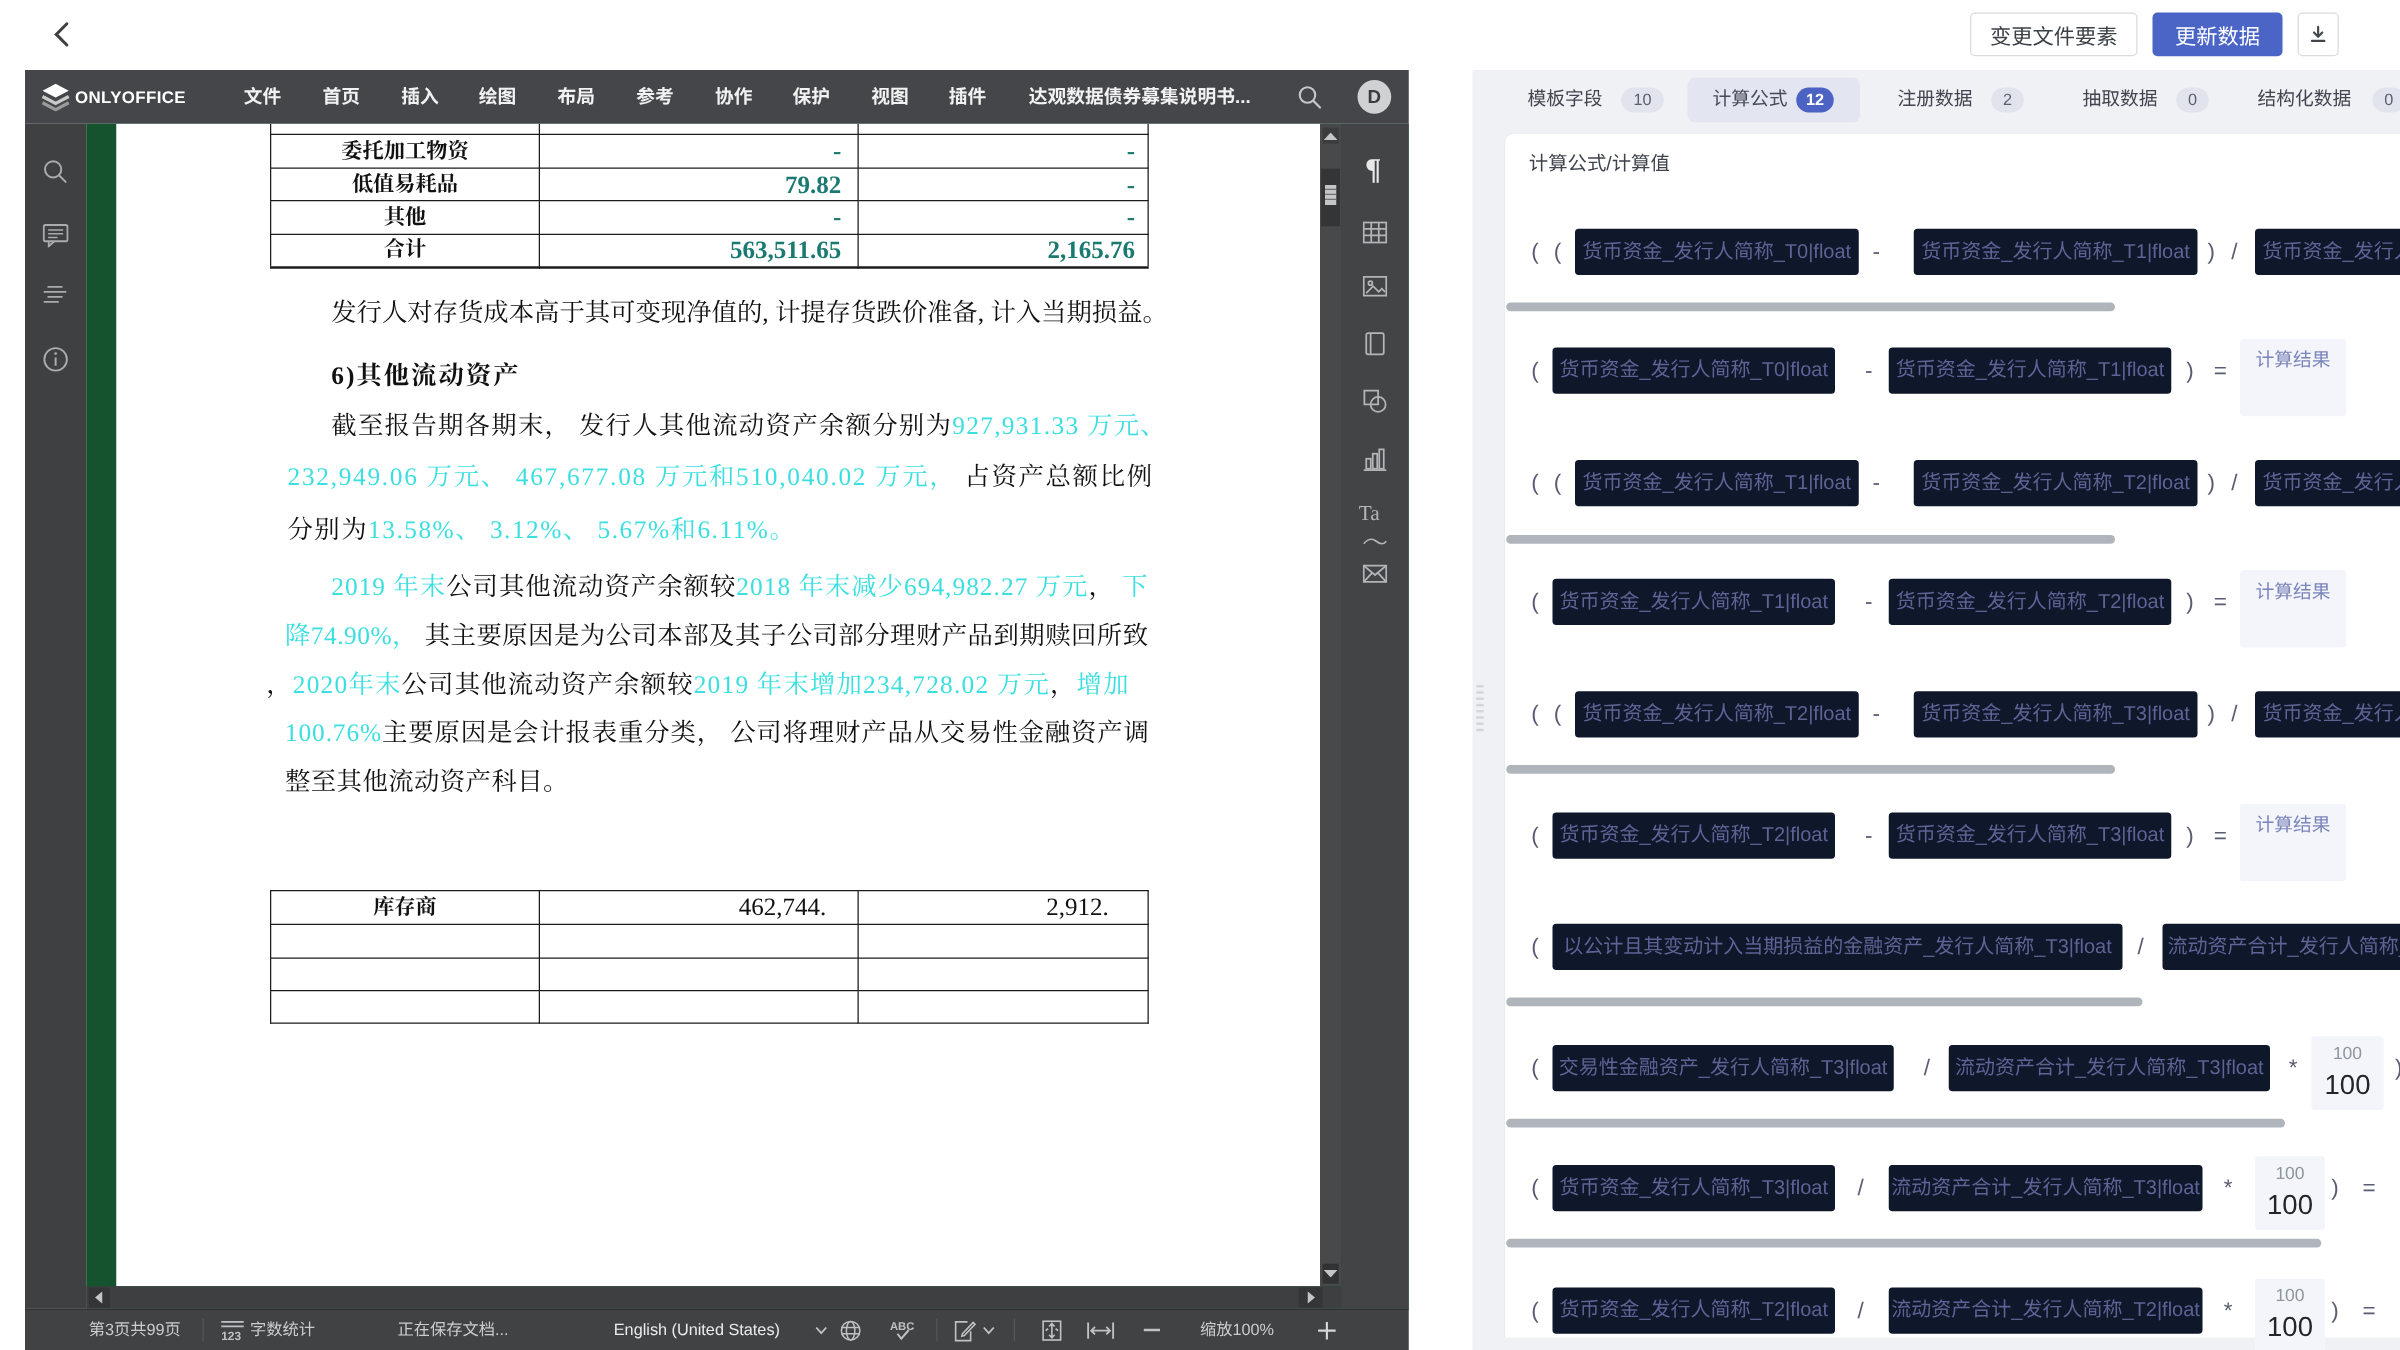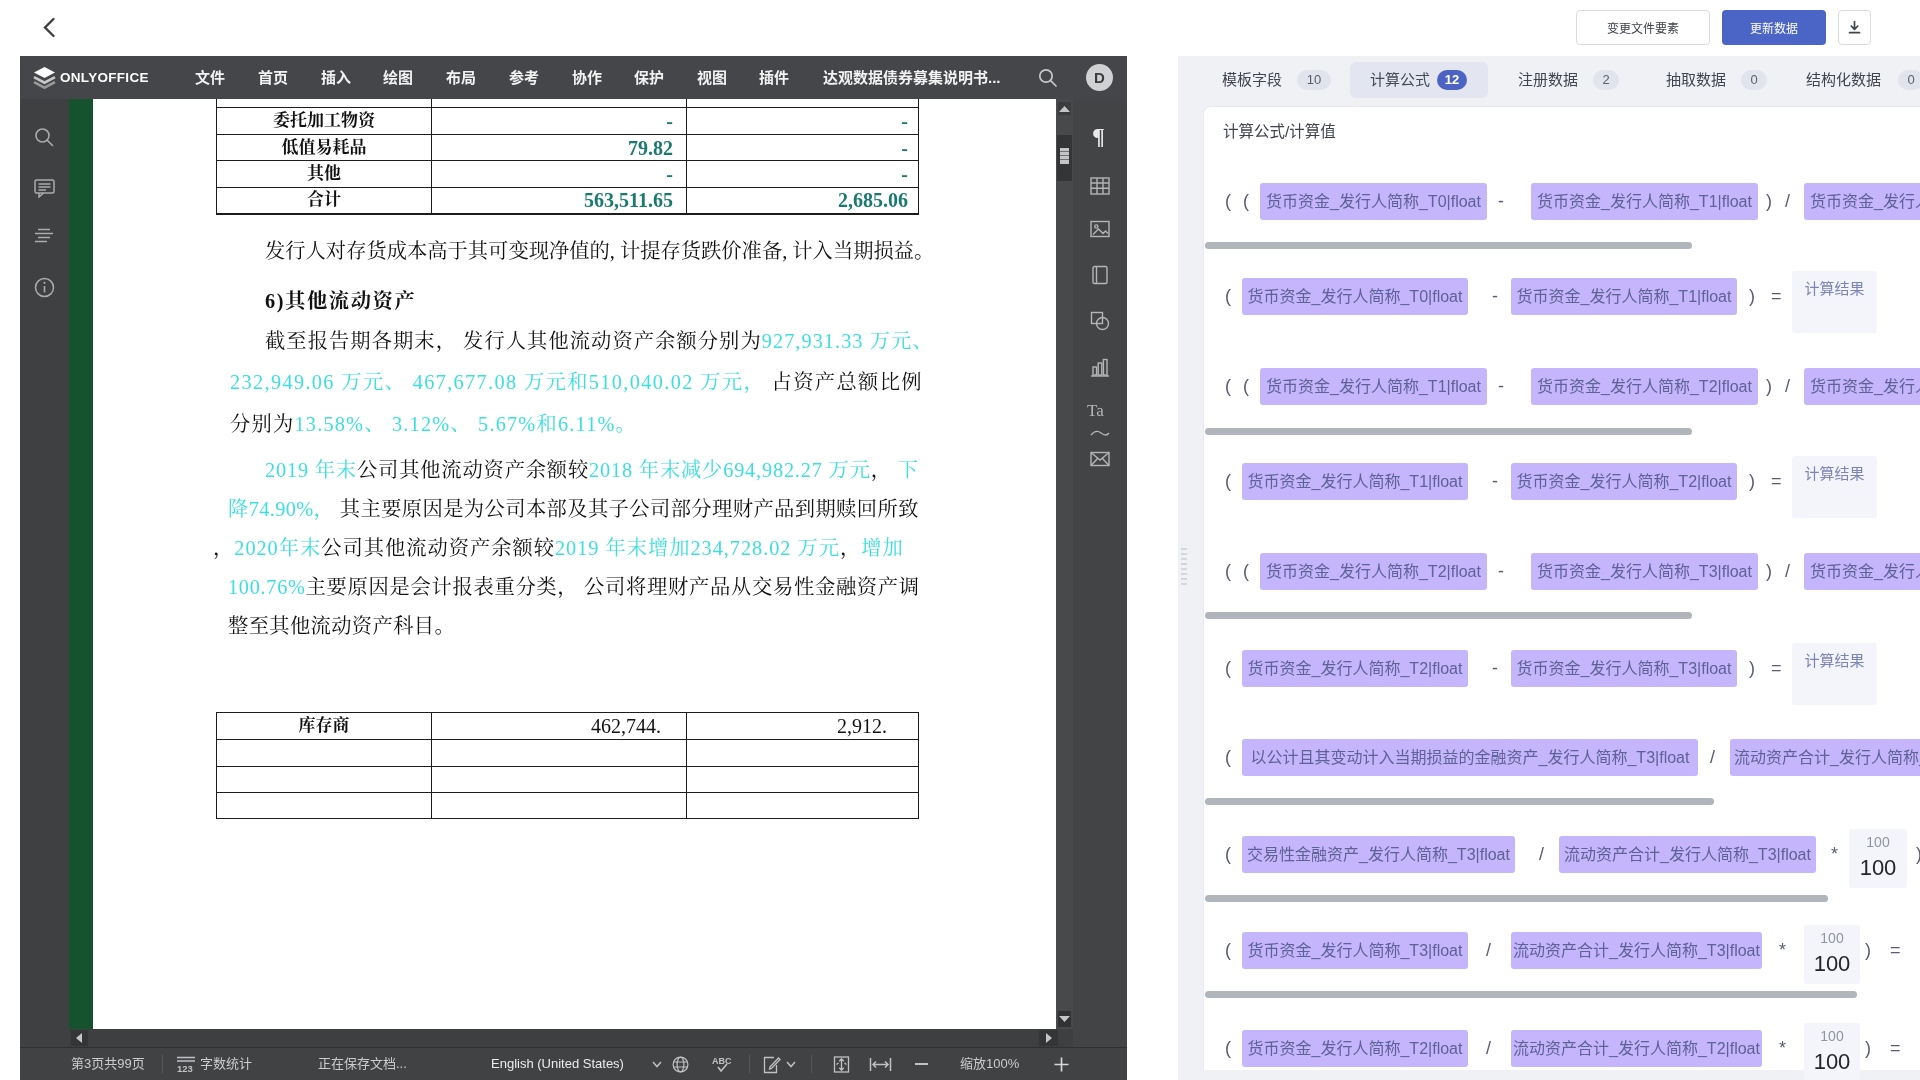--- a/index.html
+++ b/index.html
@@ -1,20 +1,20 @@
 <!DOCTYPE html>
 <html lang="zh-CN"><head><meta charset="utf-8">
 <style>
 *{margin:0;padding:0;box-sizing:border-box}
 html,body{width:1920px;height:1080px;overflow:hidden;background:#fff;
   font-family:"Liberation Sans","Noto Sans CJK SC",sans-serif;}
 .abs{position:absolute}
 
 #topbar{position:absolute;left:0;top:0;width:1920px;height:56px;background:#fff}
-.btn{position:absolute;top:10px;height:35px;border-radius:4px;font-size:12px;
+.btn{position:absolute;top:10px;height:35px;border-radius:4px;font-size:17px;
   display:flex;align-items:center;justify-content:center;color:#3c4148}
 
 #menubar{position:absolute;left:20px;top:56px;width:1107px;height:43px;background:#444649}
 .mi{position:absolute;top:0;height:43px;line-height:43px;color:#f2f2f2;font-size:15px;font-weight:bold;white-space:nowrap}
 
 #sidebar{position:absolute;left:20px;top:99px;width:49px;height:948px;background:#3e4042}
 #canvas{position:absolute;left:69px;top:99px;width:1058px;height:948px;background:#14532d;overflow:hidden}
 #page{position:absolute;left:24px;top:0;width:964px;height:930px;background:#fff;overflow:hidden;
   font-family:"Liberation Serif","Noto Serif CJK SC","Noto Serif SC",serif;color:#111}
 .dline{position:absolute;white-space:nowrap;font-size:20.3px;height:30px;line-height:30px}
@@ -32,21 +32,21 @@
 .tsi{position:absolute;left:17px;width:20px;height:20px}
 
 #statusbar{position:absolute;left:20px;top:1047px;width:1107px;height:33px;background:#404244;border-top:1px solid #2e3032}
 .st{position:absolute;top:0;height:32px;line-height:32px;color:#cbcccd;font-size:13px;font-weight:normal;white-space:nowrap}
 .sdiv{position:absolute;top:7px;width:1px;height:18px;background:#55575a}
 
 #panel{position:absolute;left:1178px;top:56px;width:790px;height:1024px;background:#f0f1f5}
 #card{position:absolute;left:25px;top:50px;width:768px;height:964px;background:#fff;border-radius:8px 0 0 0;border-top:1px solid #e9ebf0;border-left:1px solid #e9ebf0}
 .tabtext{position:absolute;top:6px;height:36px;line-height:36px;font-size:15px;color:#40454f;white-space:nowrap}
 .badge{position:absolute;top:14px;height:20px;line-height:20px;border-radius:10px;background:#e1e4ed;color:#5a606e;font-size:13px;text-align:center}
-.pill{position:absolute;height:37px;line-height:37px;border-radius:3px;background:#c4b5fd;color:#5e6294;
+.pill{position:absolute;height:37px;line-height:37px;border-radius:3px;background:#0f172a;color:#5e6294;
   font-size:16px;text-align:center;overflow:hidden;white-space:nowrap}
 .op{position:absolute;height:37px;line-height:36px;color:#585d72;font-size:18px}
 .rbox{position:absolute;width:85px;height:62px;border-radius:3px;background:#f3f5fa;color:#7b85bb;font-size:15px;text-align:center;padding-top:6px}
 .fbox{position:absolute;width:58px;height:59px;border-radius:3px;background:#f3f5fa;text-align:center}
 .fbox .f1{font-size:14px;color:#8f959e;line-height:22px;padding-top:2px}
 .fbox .f2{font-size:22px;color:#22252a;line-height:30px}
 .sep{position:absolute;height:7px;border-radius:3.5px;background:#afb5bb}
 </style></head><body>
 
 <div id="topbar">
@@ -130,21 +130,21 @@
             <td class="val" style="padding-right:10px">-</td>
           </tr>
 <tr style="height:27px">
             <td class="lab">其他</td>
             <td class="val">-</td>
             <td class="val" style="padding-right:10px">-</td>
           </tr>
 <tr style="height:26px;border-bottom:2px solid #1c1c1c">
             <td class="lab">合计</td>
             <td class="val">563,511.65</td>
-            <td class="val" style="padding-right:10px">2,685.06</td>
+            <td class="val" style="padding-right:10px">2,165.76</td>
           </tr>
 </tbody>
       </table>
       <div class="dline" style="left:172px;top:137px;">发行人对存货成本高于其可变现净值的, 计提存货跌价准备, 计入当期损益。</div>
       <div class="dline" style="left:172px;top:187px;letter-spacing:1.6px"><b>6)其他流动资产</b></div>
       <div class="dline" style="left:172px;top:227px;letter-spacing:1.05px">截至报告期各期末， 发行人其他流动资产余额分别为<span class="cy">927,931.33 万元、</span></div>
       <div class="dline" style="left:137px;top:268px;letter-spacing:1.36px"><span class="cy">232,949.06 万元、 467,677.08 万元和510,040.02 万元，</span> 占资产总额比例</div>
       <div class="dline" style="left:137px;top:310px;letter-spacing:1.2px">分别为<span class="cy">13.58%、 3.12%、 5.67%和6.11%。</span></div>
       <div class="dline" style="left:172px;top:356px;letter-spacing:0.82px"><span class="cy">2019 年末</span>公司其他流动资产余额较<span class="cy">2018 年末减少694,982.27 万元</span>，<span class="cy"> 下</span></div>
       <div class="dline" style="left:135px;top:395px;letter-spacing:0.40px"><span class="cy">降74.90%，</span> 其主要原因是为公司本部及其子公司部分理财产品到期赎回所致</div>

